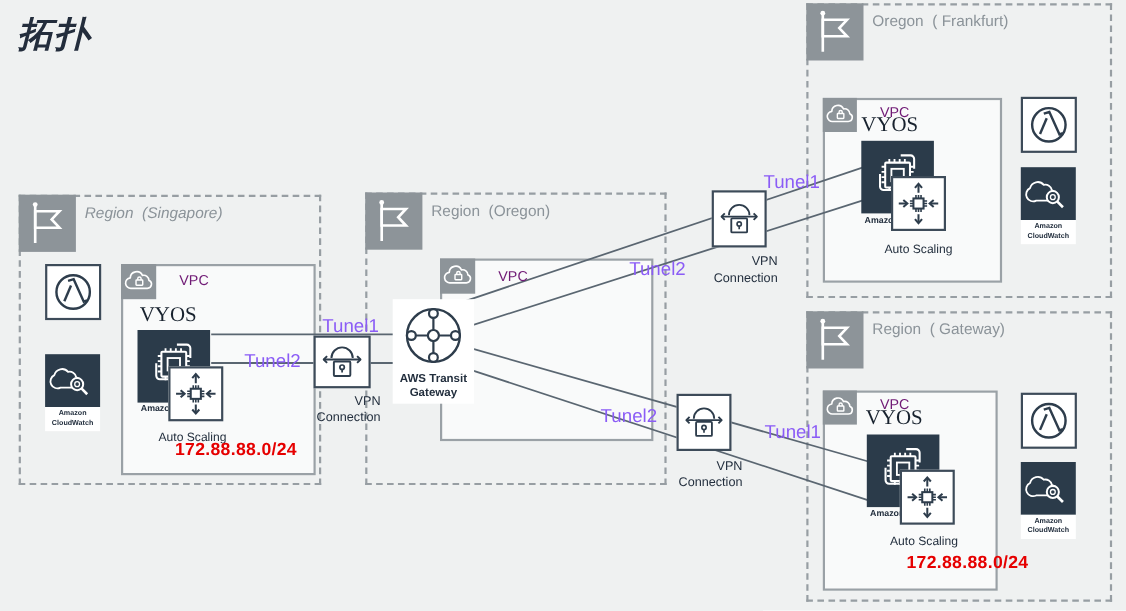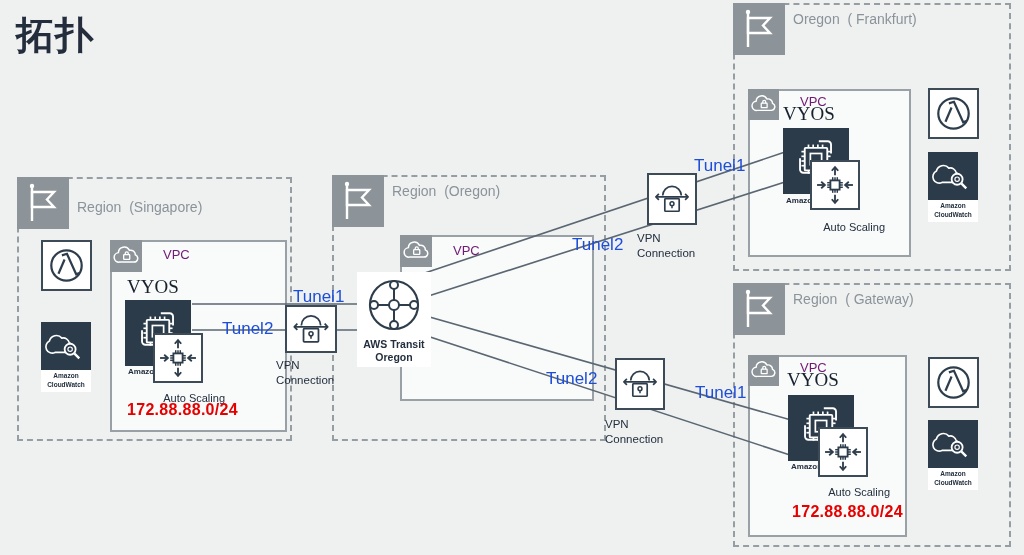--- a/index.html
+++ b/index.html
@@ -3,44 +3,44 @@
 <meta charset="utf-8">
 <style>
   html,body{margin:0;padding:0;}
   #canvas{
     position:relative;width:1024px;height:555px;overflow:hidden;
     background:#eff1f1;
     font-family:"Liberation Sans","DejaVu Sans",sans-serif;
     color:#232f3e;
   }
   .abs{position:absolute;}
-  .title{font-size:38px;font-weight:800;color:#232d3c;letter-spacing:1px;z-index:6;}
+  .title{font-size:32px;font-weight:800;color:#232d3c;letter-spacing:1px;z-index:6;font-style:italic;}
   .region{border:2px dashed #979ea3;z-index:1;}
   .flag{width:52px;height:52px;background:#8d9499;display:flex;align-items:center;justify-content:center;z-index:6;}
   .region-label{font-size:14px;color:#8b9399;white-space:pre;z-index:6;}
   .vpc{border:2px solid #9aa1a6;background:#f9fafa;z-index:2;}
   .cloudbadge{width:32px;height:32px;background:#8d9499;display:flex;align-items:center;justify-content:center;z-index:6;}
   .vpc-label{font-size:13px;color:#701a75;z-index:6;}
   .vyos{font-size:19px;color:#18222e;z-index:6;font-family:Liberation Serif, serif;}
   .dark-card{background:#2b3b4a;display:flex;align-items:center;justify-content:center;z-index:6;}
   .ec2{width:66px;height:66px;}
   .light-card{background:#ffffff;border:2px solid #3d4b59;box-sizing:border-box;display:flex;align-items:center;justify-content:center;}
   .as-card{width:50px;height:50px;z-index:7;}
   .vpn-card{z-index:7;}
   .lambda-card{width:51px;height:51px;border-width:2px;z-index:6;}
   .small-label{font-size:8px;font-weight:bold;color:#232f3e;z-index:6;}
-  .as-label{font-size:11px;color:#232f3e;text-align:right;width:100px;z-index:6;}
-  .cidr{font-size:16px;font-weight:bold;color:#e60000;letter-spacing:.3px;z-index:8;}
+  .as-label{font-size:11px;color:#232f3e;text-align:center;width:100px;z-index:6;}
+  .cidr{font-size:16px;font-weight:bold;color:#e60000;letter-spacing:.3px;z-index:8;margin-left:32px;}
   .cw-wrap{width:50px;z-index:6;}
   .cw-box{width:50px;height:48px;background:#2b3b4a;display:flex;align-items:center;justify-content:center;}
   .cw-label{font-size:6.5px;font-weight:bold;color:#232f3e;text-align:center;background:#ffffff;line-height:1.35;padding:2px 0;}
   .tg-card{width:74px;background:#ffffff;display:flex;flex-direction:column;align-items:center;padding:2px 0 4px 0;z-index:6;}
   .tg-label{font-size:10.5px;font-weight:bold;color:#232f3e;text-align:center;line-height:1.2;margin-top:2px;}
-  .vpn-label{font-size:11.5px;color:#232f3e;text-align:left;line-height:1.3;width:70px;z-index:6;}
-  .tunnel{font-size:17px;color:#1d4ed8;z-index:8;white-space:nowrap;}
+  .vpn-label{font-size:11.5px;color:#232f3e;text-align:right;line-height:1.3;width:70px;z-index:6;}
+  .tunnel{font-size:17px;color:#8b5cf6;z-index:8;white-space:nowrap;}
   #lines{position:absolute;left:0;top:0;z-index:4;pointer-events:none;}
   svg.icon{display:block;}
 </style>
 </head>
 <body>
 
 <svg width="0" height="0" style="position:absolute">
   <defs>
     <symbol id="sym-flag" viewBox="0 0 52 52">
       <g fill="none" stroke="currentColor" stroke-width="2.4">
@@ -166,21 +166,21 @@
       <line x1="421" y1="334" x2="793" y2="456"></line>
     </g>
   </svg>
 
   <div class="abs region" style="left:17px;top:177px;width:271px;height:260px;"></div>
   <div class="abs flag" style="left:17px;top:177px;color:#fff;">
     <svg class="icon" width="52" height="52">
         <use href="#sym-flag"></use>
       </svg>
   </div>
-  <div class="abs region-label" style="left:77px;top:199px;">Region  (Singapore)</div>
+  <div class="abs region-label" style="left:77px;top:185px;font-style:italic;">Region  (Singapore)</div>
 
   <div class="abs light-card lambda-card" style="left:41px;top:240px;color:#2e3d4c;">
     <svg class="icon" width="47" height="47">
         <use href="#sym-lambda"></use>
       </svg>
   </div>
   <div class="abs cw-wrap" style="left:41px;top:322px;">
     <div class="cw-box" style="color:#fff;">
       <svg class="icon" width="46" height="44">
           <use href="#sym-cloudwatch"></use>
@@ -234,21 +234,21 @@
     <svg class="icon" width="30" height="30">
         <use href="#sym-cloudlock"></use>
       </svg>
   </div>
   <div class="abs vpc-label" style="left:453px;top:243px;">VPC</div>
 
   <div class="abs tg-card" style="left:357px;top:272px;color:#2e3d4c;">
     <svg class="icon" width="62" height="62">
         <use href="#sym-tgw"></use>
       </svg>
-    <div class="tg-label">AWS Transit Oregon</div>
+    <div class="tg-label">AWS Transit Gateway</div>
   </div>
 
   <div class="abs region" style="left:733px;top:3px;width:274px;height:264px;"></div>
   <div class="abs flag" style="left:733px;top:3px;color:#fff;">
     <svg class="icon" width="52" height="52">
         <use href="#sym-flag"></use>
       </svg>
   </div>
   <div class="abs region-label" style="left:793px;top:11px;">Oregon  ( Frankfurt)</div>
 

